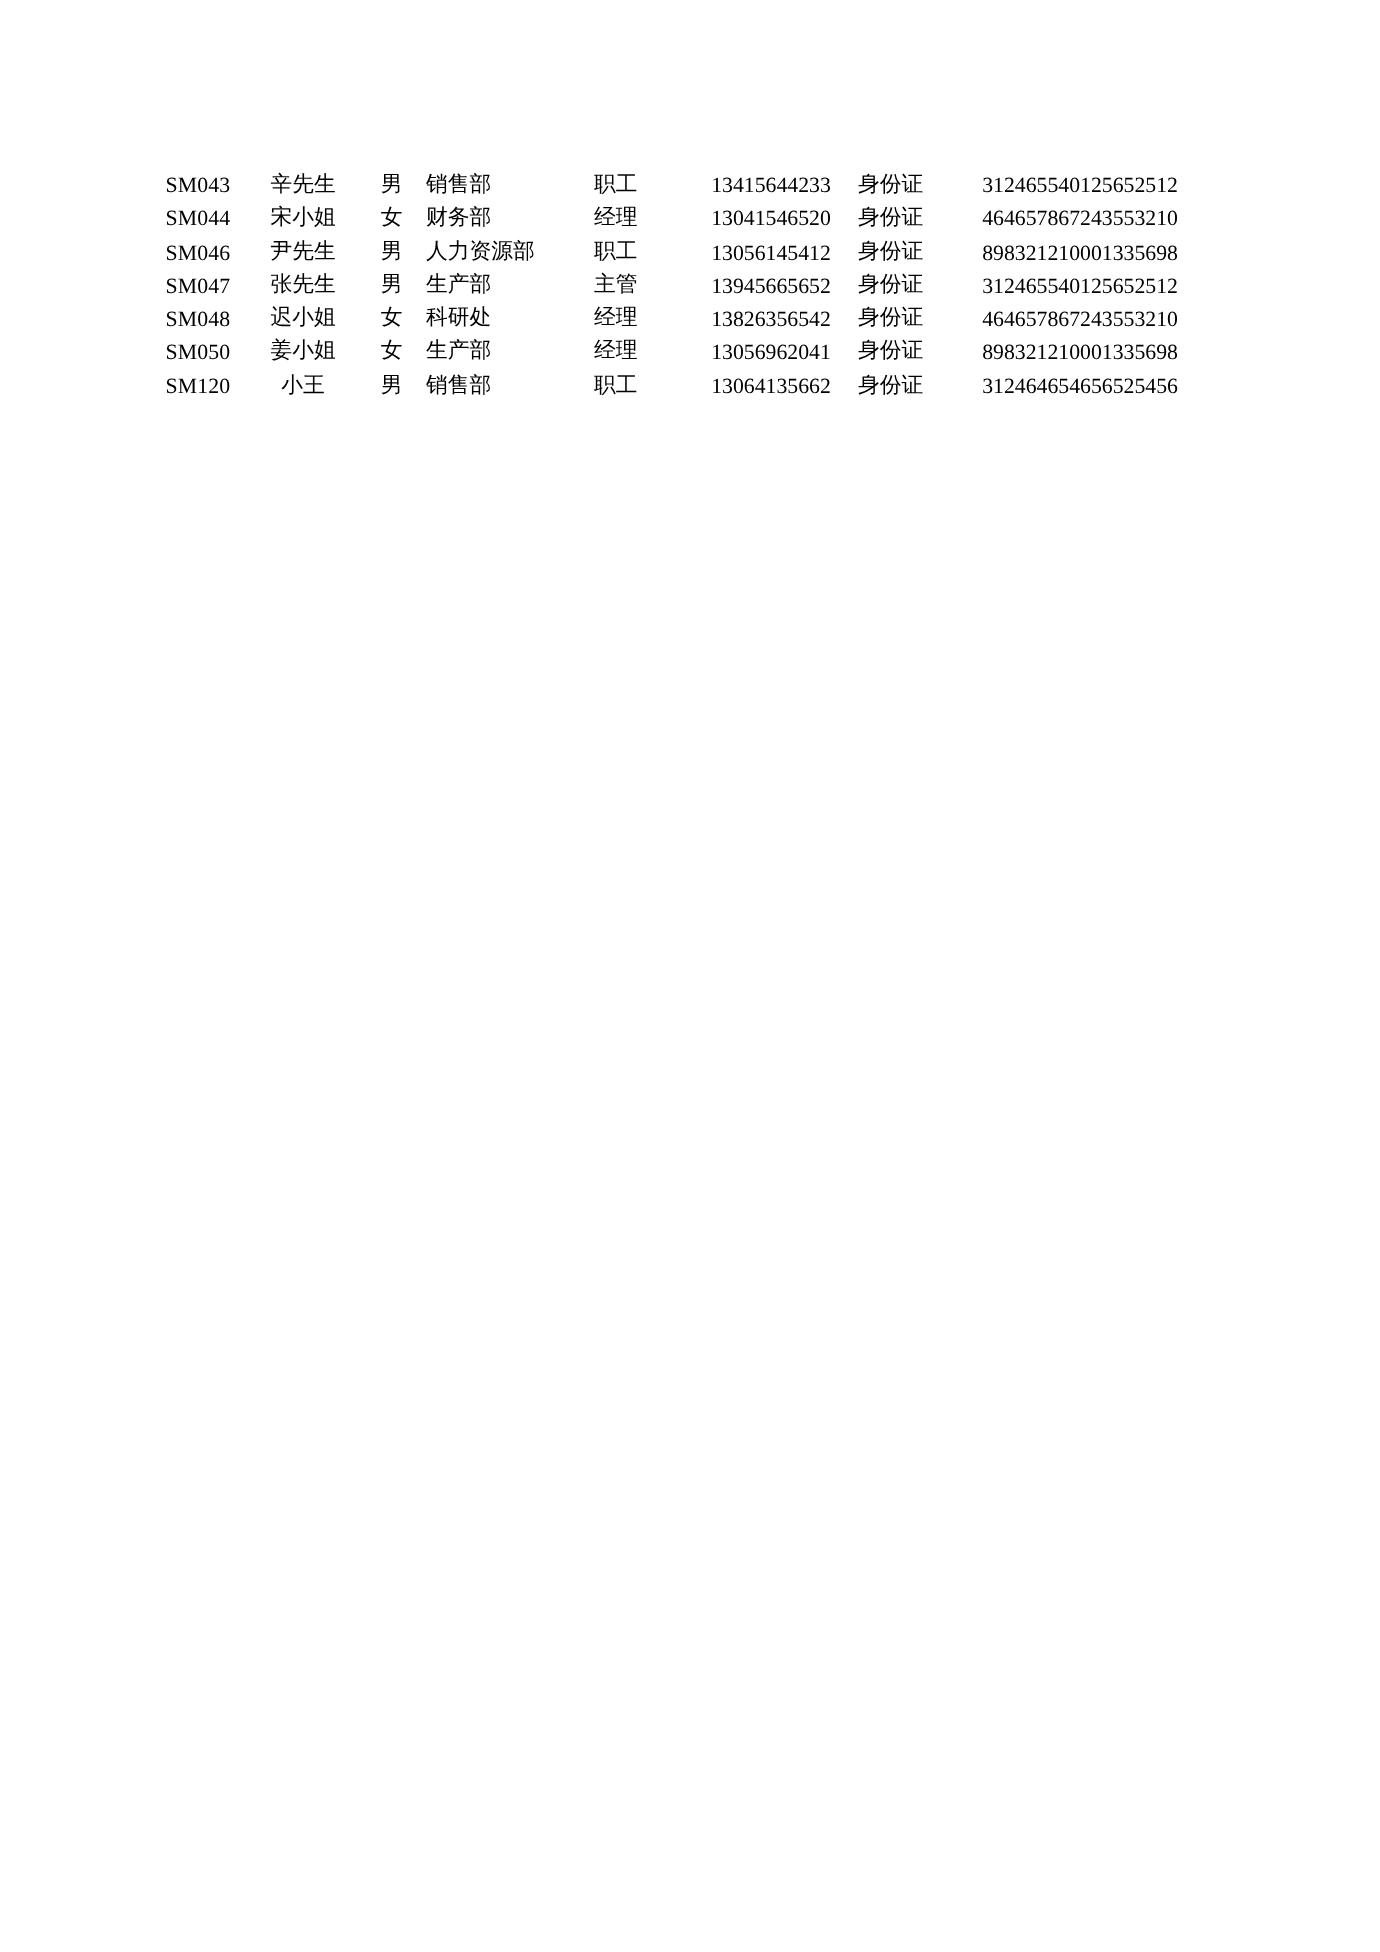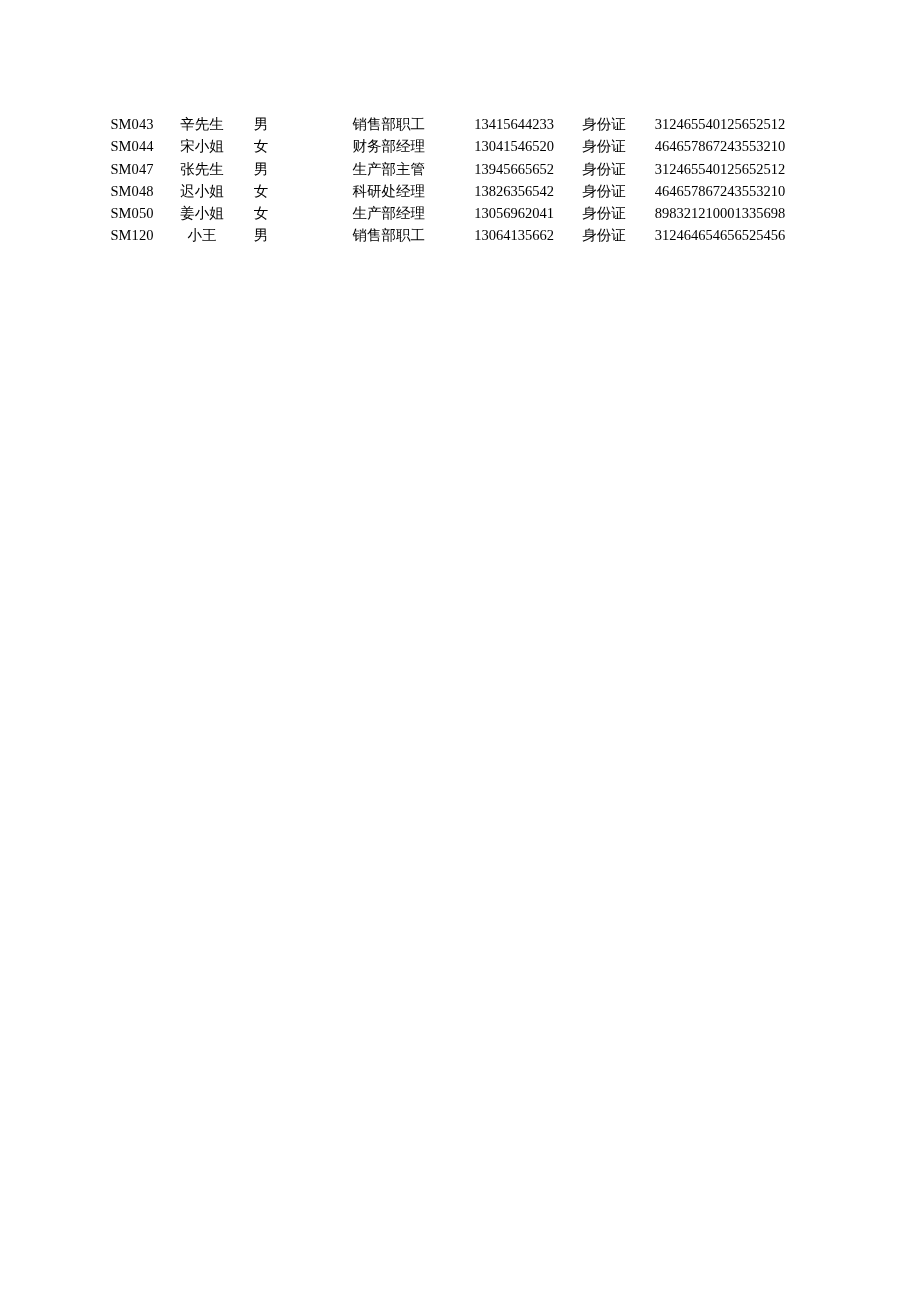--- a/index.html
+++ b/index.html
@@ -43,29 +43,29 @@
     white-space: nowrap;
     vertical-align: middle;
     border: none;
   }
 
   
   td.c-spacer   { width: 98px; }
   td.c-id       { width: 68px;  text-align: center; letter-spacing: 0.1px; }
   td.c-name     { width: 72px;  text-align: center; }
   td.c-gender   { width: 46px;  text-align: center; }
-  td.c-dept     { width: 112px; text-align: right; }
+  td.c-dept     { width: 112px; text-align: left; }
   td.c-position { width: 60px;  text-align: left; }
   td.c-phone    { width: 116px; text-align: center; }
-  td.c-idtype   { width: 64px;  text-align: center; }
+  td.c-idtype   { width: 64px;  text-align: left; }
   td.c-idnumber { width: 168px; text-align: center; }
   td.c-tail     { width: 116px; }
 
   .cjk {
-    font-family: Liberation Sans, sans-serif;
+    font-family: Liberation Mono, monospace;
   }
 </style>
 </head>
 <body>
 
 <div id="employee-sheet">
   <table class="records">
     <tbody>
 
     <tr>
@@ -83,20 +83,32 @@
         <tr>
           <td class="c-spacer"></td>
           <td class="c-id">SM044</td>
           <td class="c-name cjk">宋小姐</td>
           <td class="c-gender cjk">女</td>
           <td class="c-dept cjk">财务部</td>
           <td class="c-position cjk">经理</td>
           <td class="c-phone">13041546520</td>
           <td class="c-idtype cjk">身份证</td>
           <td class="c-idnumber">464657867243553210</td>
+          <td class="c-tail"></td>
+        </tr>
+        <tr>
+          <td class="c-spacer"></td>
+          <td class="c-id">SM046</td>
+          <td class="c-name cjk">尹先生</td>
+          <td class="c-gender cjk">男</td>
+          <td class="c-dept cjk">人力资源部</td>
+          <td class="c-position cjk">职工</td>
+          <td class="c-phone">13056145412</td>
+          <td class="c-idtype cjk">身份证</td>
+          <td class="c-idnumber">898321210001335698</td>
           <td class="c-tail"></td>
         </tr>
         <tr>
           <td class="c-spacer"></td>
           <td class="c-id">SM047</td>
           <td class="c-name cjk">张先生</td>
           <td class="c-gender cjk">男</td>
           <td class="c-dept cjk">生产部</td>
           <td class="c-position cjk">主管</td>
           <td class="c-phone">13945665652</td>

